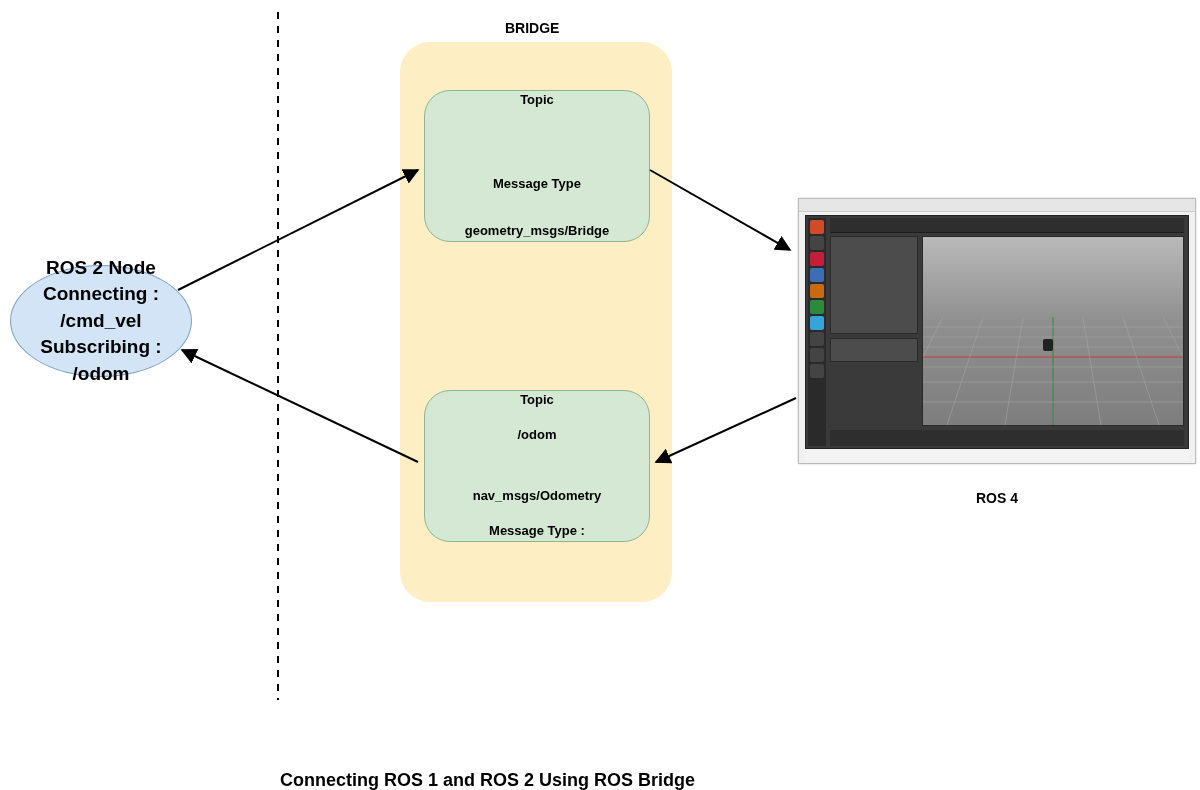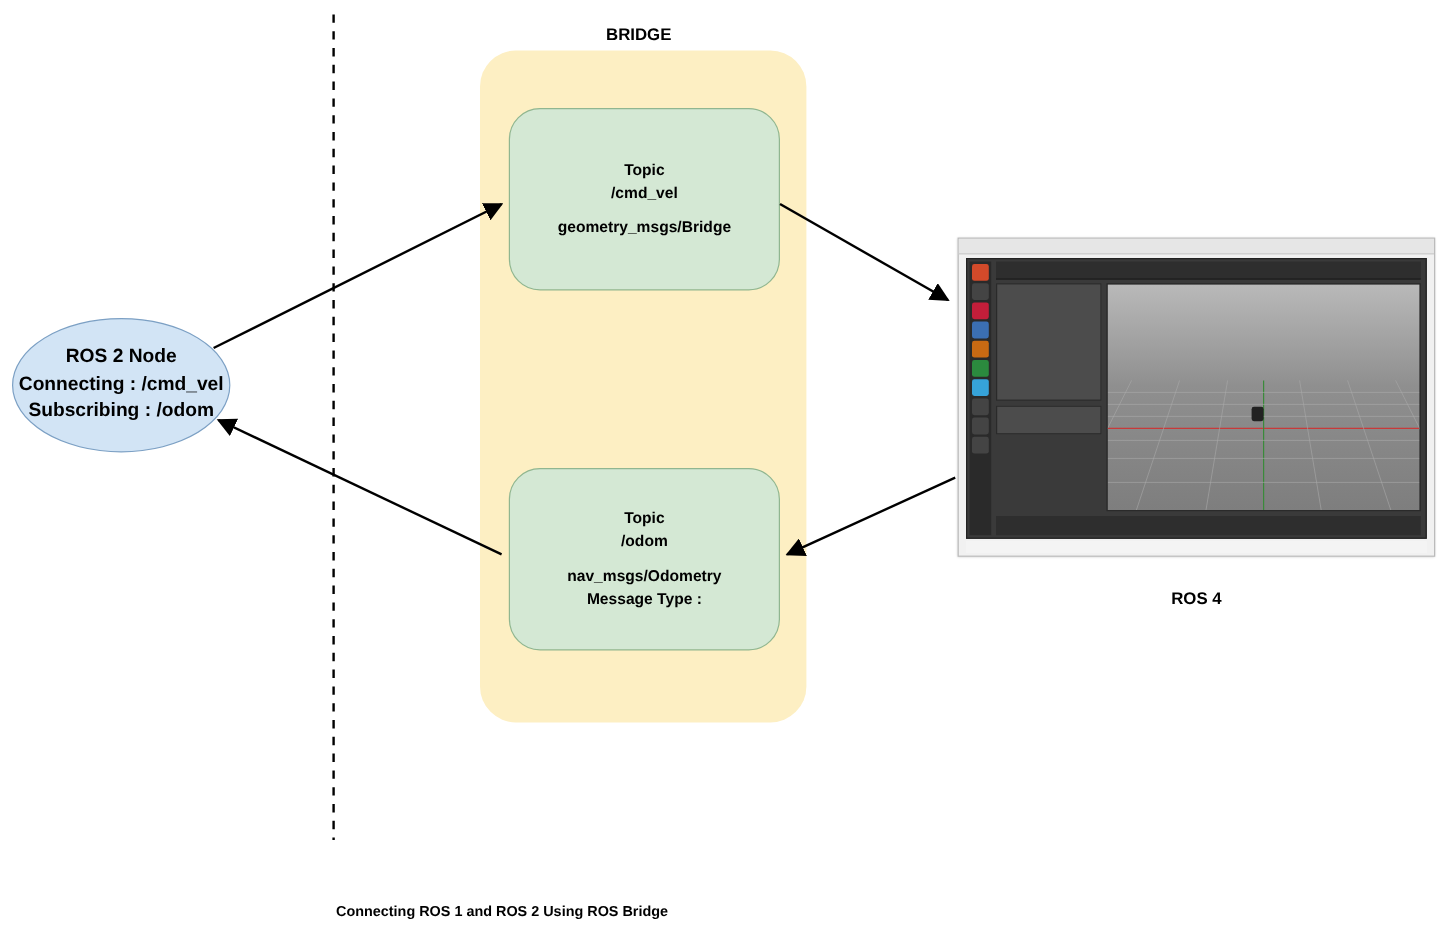--- a/index.html
+++ b/index.html
@@ -29,42 +29,43 @@
   .topic-box {
     position: absolute;
     background: #d4e8d4;
     border: 1px solid #90b690;
     border-radius: 26px;
     text-align: center;
     font-size: 13px;
     font-weight: bold;
     display: flex;
     flex-direction: column;
-    justify-content: center;
+    justify-content: space-between;
     line-height: 1.45;
   }
   .ros2-node {
     position: absolute;
     width: 180px;
     height: 110px;
     border-radius: 50%;
     background: #d2e4f5;
     border: 1px solid #7ca0c4;
     text-align: center;
-    font-size: 16px;
+    font-size: 19px;
     font-weight: bold;
     display: flex;
     flex-direction: column;
     justify-content: center;
     line-height: 1.4;
   }
   .caption {
     position: absolute;
     font-weight: bold;
-    font-size: 12px;
+    font-size: 18px;
+    margin-top: 18px;
   }
   .ros1-label {
     position: absolute;
     font-weight: bold;
     font-size: 14px;
   }
   
   .sim {
     position: absolute;
     width: 396px;
@@ -154,22 +155,22 @@
 <body>
 
 <div class="canvas">
 
   <div class="bridge-title" style="left:505px; top:20px;">BRIDGE</div>
 
   <div class="bridge-box" style="left:400px; top:42px; width:272px; height:560px;"></div>
 
   <div class="topic-box" style="left:424px; top:90px; width:224px; height:150px;">
     <div>Topic</div>
-    <div>/cmd_vel</div>
     <div style="height:10px;"></div>
+    <div>Message Type</div>
     <div>geometry_msgs/Bridge</div>
   </div>
 
   <div class="topic-box" style="left:424px; top:390px; width:224px; height:150px;">
     <div>Topic</div>
     <div>/odom</div>
     <div style="height:10px;"></div>
     <div>nav_msgs/Odometry</div>
     <div>Message Type :</div>
   </div>

